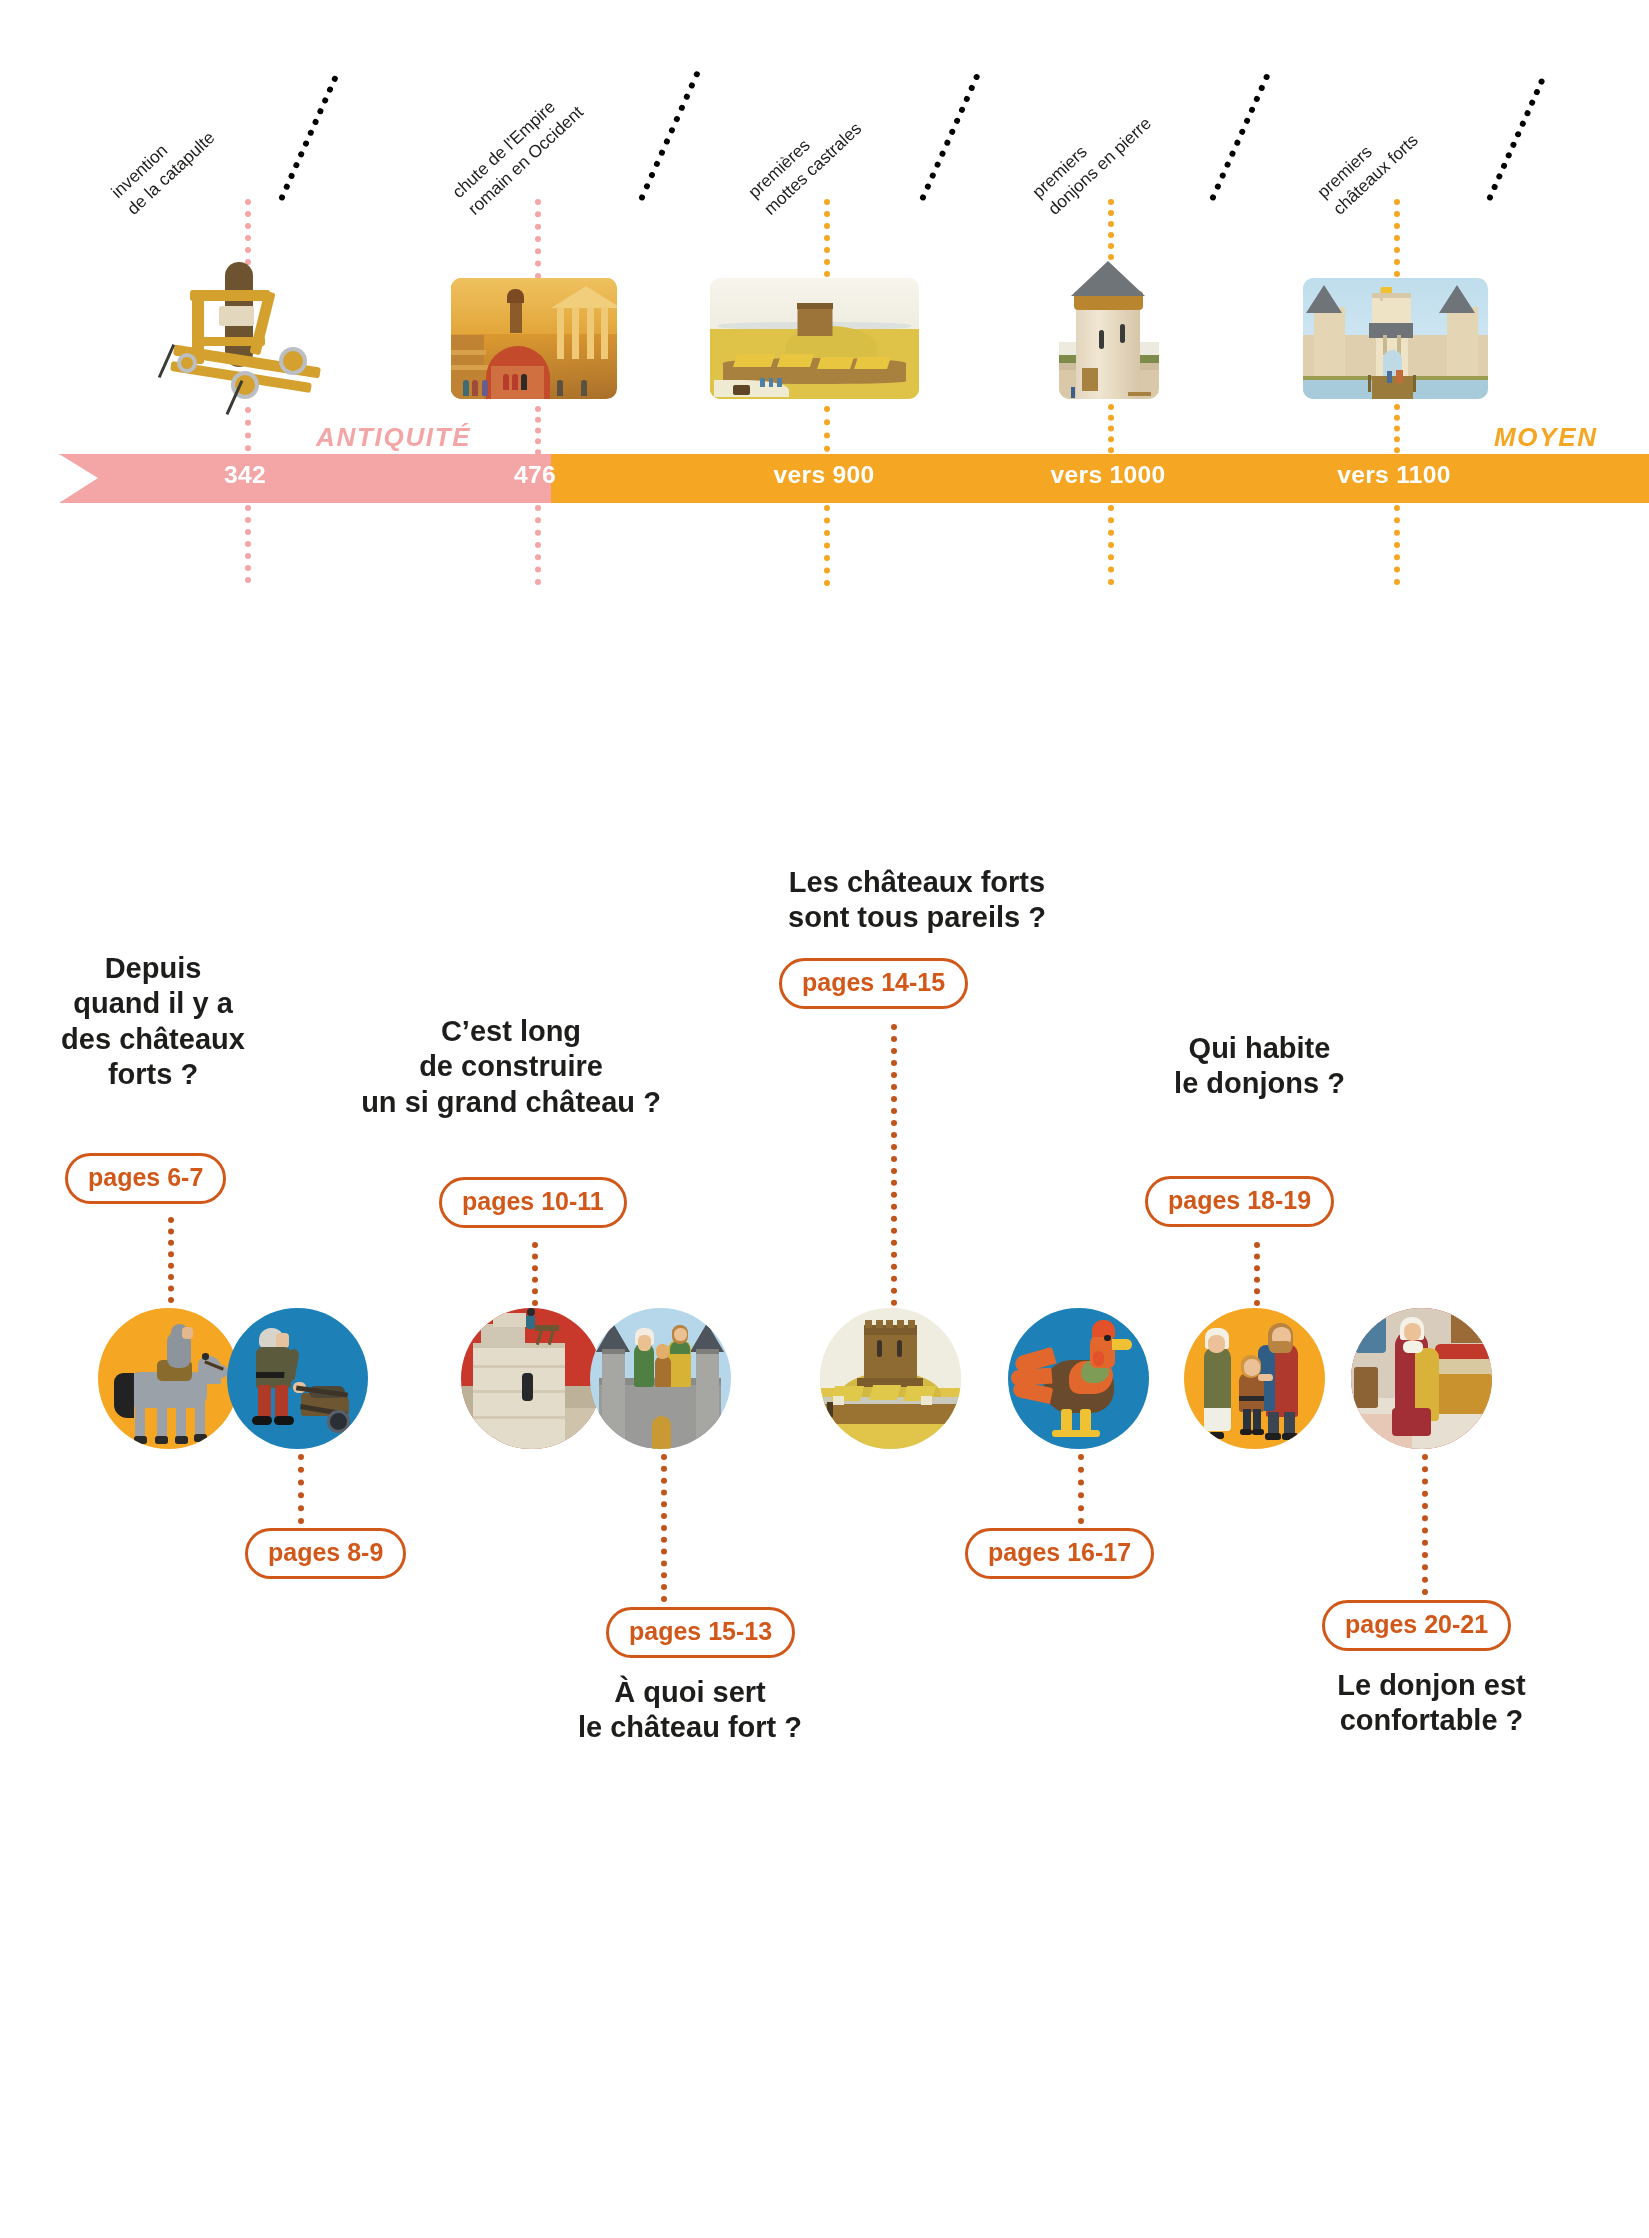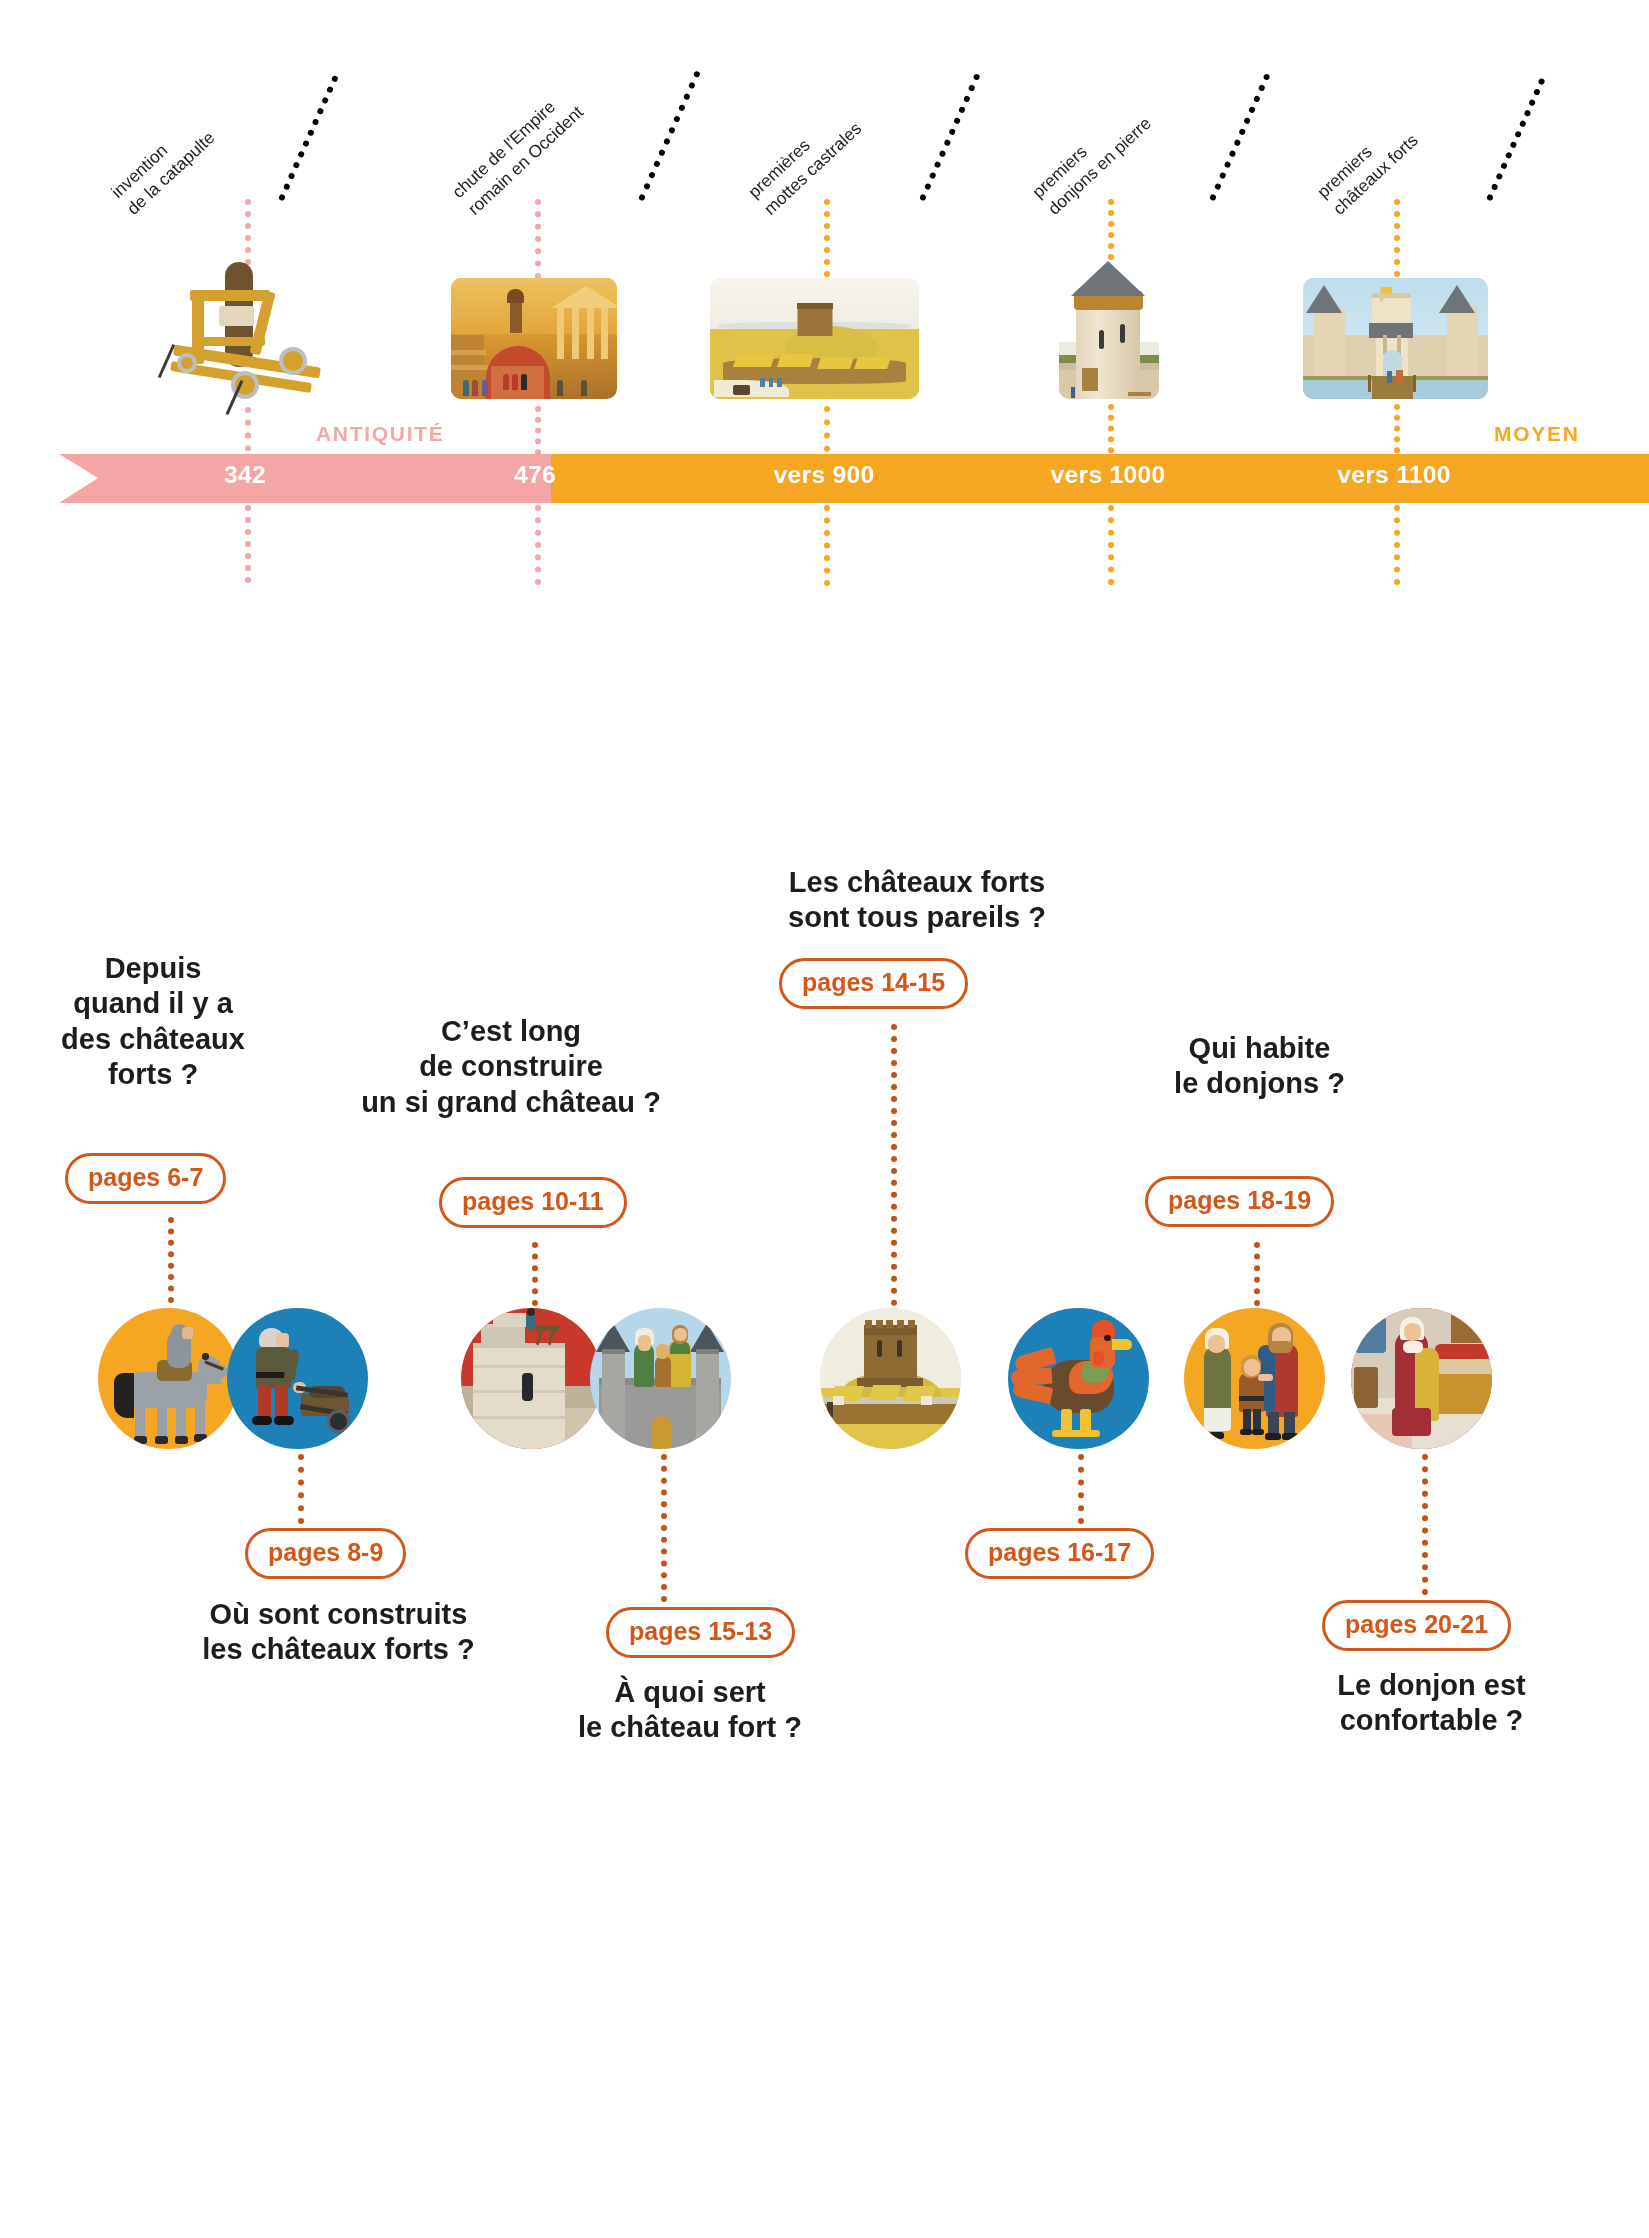--- a/index.html
+++ b/index.html
@@ -25,22 +25,23 @@
   .tl-seg.orange{left:492px;width:1099px;background:#F5A623;}
 
   .tl-date{
     position:absolute;top:461px;
     color:#ffffff;font-weight:bold;font-size:24.6px;
     letter-spacing:0.3px;white-space:nowrap;
     transform:translateX(-50%);
   }
 
   .era{
-    position:absolute;font-weight:bold;font-size:21px;letter-spacing:1.7px;
+    position:absolute;font-weight:bold;font-size:26px;letter-spacing:1.7px;
     white-space:nowrap;
+    font-style:italic;
   }
   .era.antiq{color:#F4A5A5;left:316px;top:422px;}
   .era.moyen{color:#F5A623;left:1494px;top:422px;}
 
   
   .dotline{position:absolute;width:0;border-left:6px dotted;}
   .dot-pink{border-color:#F4A5A5;}
   .dot-orange{border-color:#F5A623;}
 
   
@@ -363,22 +364,20 @@
         <div class="sh" style="left:66px;top:74px;width:13.3px;height:10.6px;background:#E6C39E;border-radius:5.3px;"></div>
         <div class="sh" style="left:74px;top:85px;width:48px;height:22.6px;background:#6E5633;border-radius:4px 9.3px 4px 2.7px;"></div>
         <div class="sh" style="left:82px;top:78px;width:36px;height:12px;background:#4E4737;border-radius:6.6px;"></div>
         <div class="sh" style="left:69px;top:81px;width:52px;height:4.7px;background:#3D3326;transform:rotate(8deg);"></div>
         <div class="sh" style="left:73px;top:100px;width:47px;height:5.3px;background:#3D3326;transform:rotate(10deg);"></div>
         <div class="sh" style="left:100px;top:102px;width:22.6px;height:22.6px;background:#2A2F36;border-radius:50%;border:3.3px solid #59606B;box-sizing:border-box;"></div>
       </div>
     </div>
     <div class="dotline dot-brown" style="left:298px;top:669px;height:70px;"></div>
     <div class="pill" style="left:245px;top:743px;">pages 8-9</div>
-    <div class="qtext" style="left:169px;top:812px;width:339px;">Où sont construits
-les châteaux forts ?</div>
 
     <div class="qtext" style="left:318px;top:229px;width:386px;">C’est long
 de construire
 un si grand château ?</div>
     <div class="pill" style="left:439px;top:392px;">pages 10-11</div>
     <div class="dotline dot-brown" style="left:532px;top:457px;height:64px;"></div>
 
     <div class="circle" style="left:461px;top:523px;background:#C8392B;">
       <div class="art">
         <div class="sh" style="left:0;top:78px;width:141px;height:62px;background:#BDB19A;"></div>

